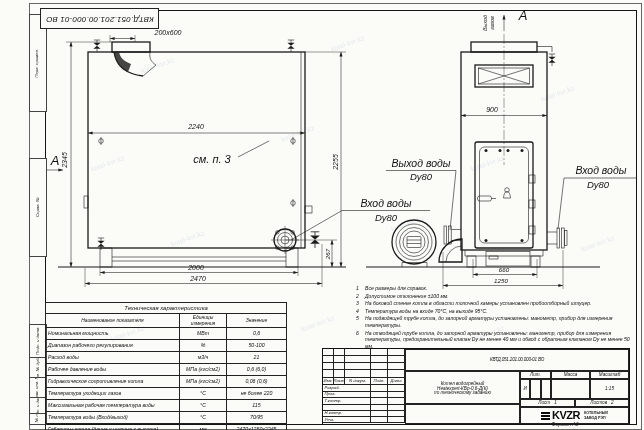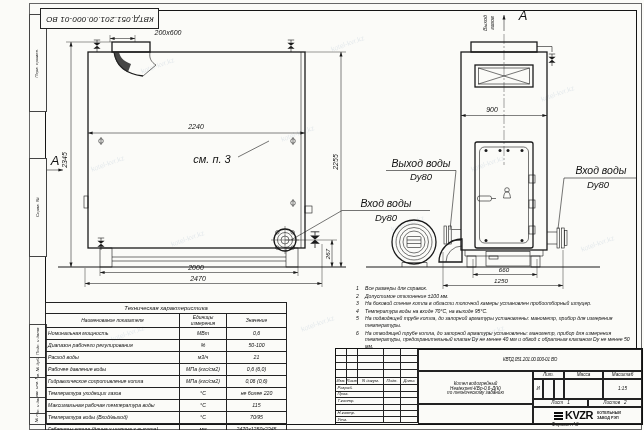--- a/index.html
+++ b/index.html
@@ -41,21 +41,21 @@
   .note .nt{flex:1;}
   
   table.tech{position:absolute;left:45px;top:302px;width:241px;border-collapse:collapse;table-layout:fixed;}
   table.tech td,table.tech th{border:.7px solid #222;font:italic 5.2px/1.1 "Liberation Sans",sans-serif;
         padding:0 2px;overflow:hidden;white-space:nowrap;font-weight:normal;}
   table.tech .ttl{text-align:center;font-size:5.9px;height:10px;}
   table.tech th{text-align:center;font-size:4.9px;white-space:normal;height:13px;}
   table.tech td{height:11px;}
   table.tech td.c{text-align:center;}
   
-  .tb{position:absolute;left:335px;top:348px;width:306px;height:75px;border:1.3px solid #111;background:#fbfbf8;}
+  .tb{position:absolute;left:322px;top:348px;width:306px;height:75px;border:1.3px solid #111;background:#fbfbf8;}
   .tb .cell{position:absolute;border:.7px solid #222;box-sizing:border-box;display:flex;
             align-items:center;justify-content:center;overflow:hidden;
             font:italic 4.6px/1 "Liberation Sans",sans-serif;}
   .tb-grid{position:absolute;left:0;top:0;width:82px;height:75px;display:grid;
            grid-template-columns:11px 11px 26px 17px 17px;
            grid-template-rows:7px 7px 7px 7.5px 7.5px 6.5px 6.5px 6.5px 6.2px 6.5px 6.3px;}
   .tb-grid>div{border-right:.7px solid #222;border-bottom:.7px solid #222;overflow:hidden;
            font:italic 4.2px/1 "Liberation Sans",sans-serif;display:flex;align-items:center;justify-content:center;}
   .tb-grid>div.lab{grid-column:1/4;justify-content:flex-start;padding-left:1.5px;}
   .docnum{font:italic 12.5px "Liberation Sans",sans-serif;font-weight:bold;letter-spacing:-.2px;}

